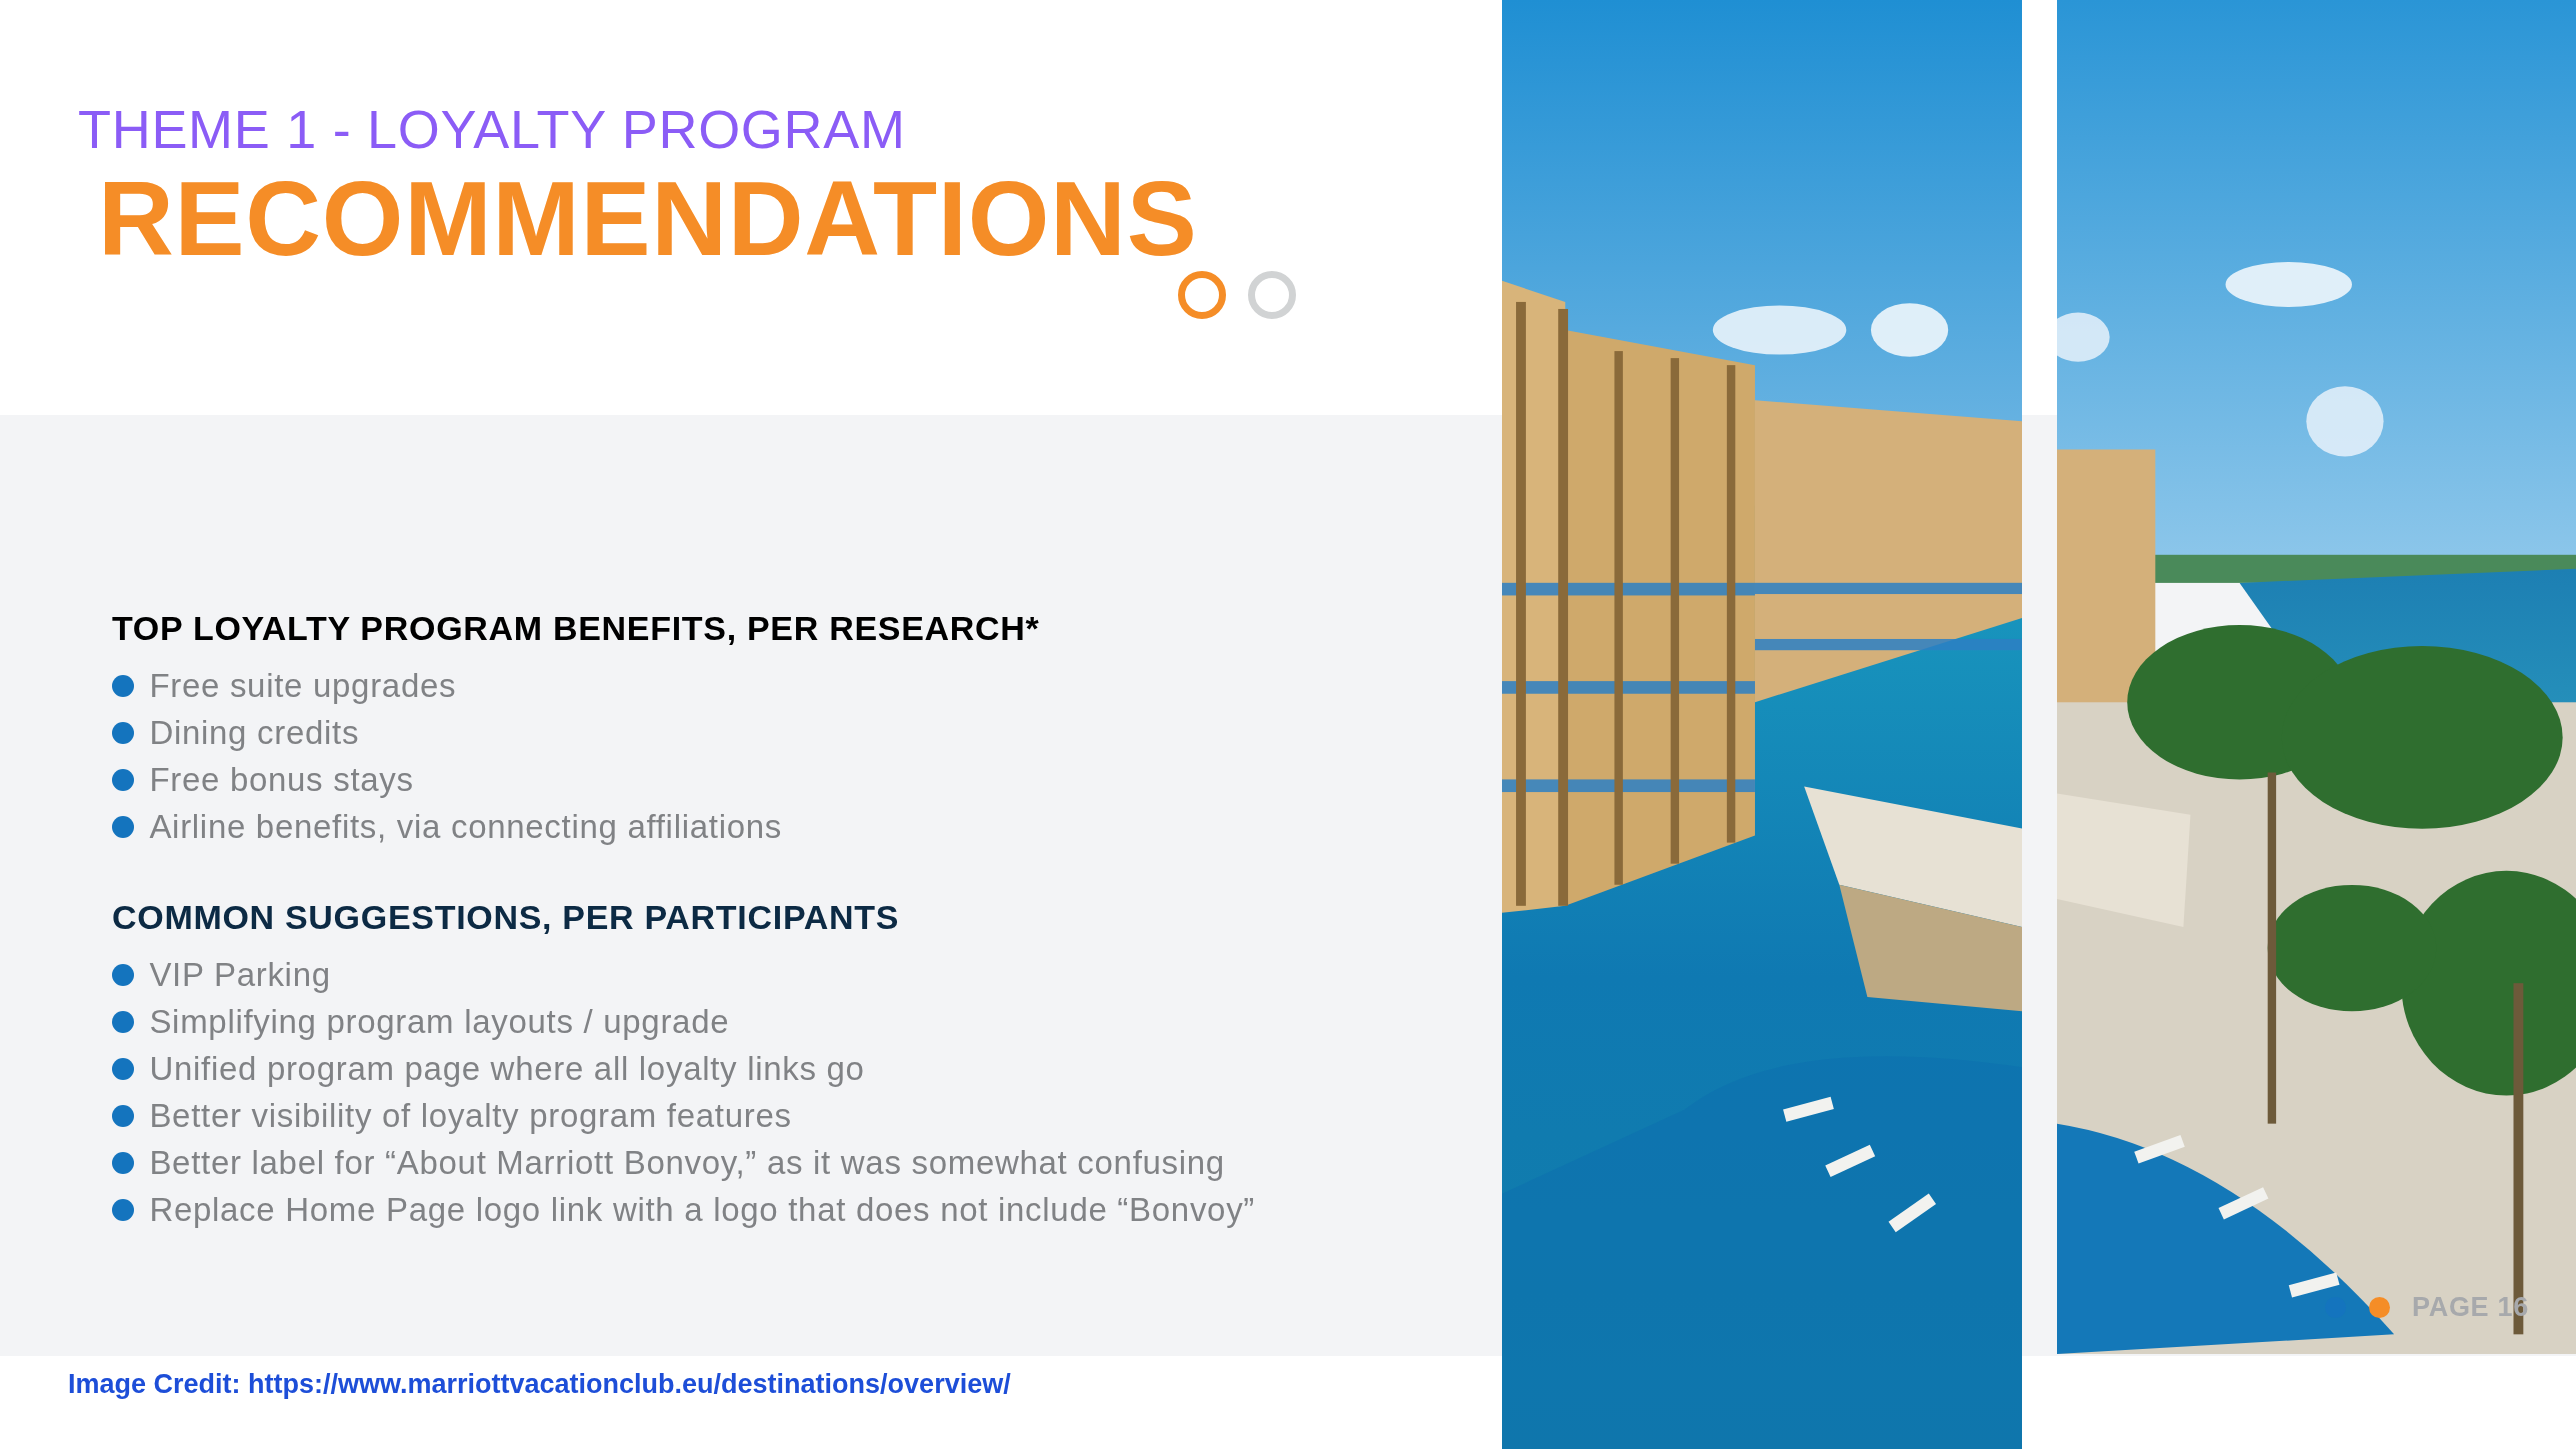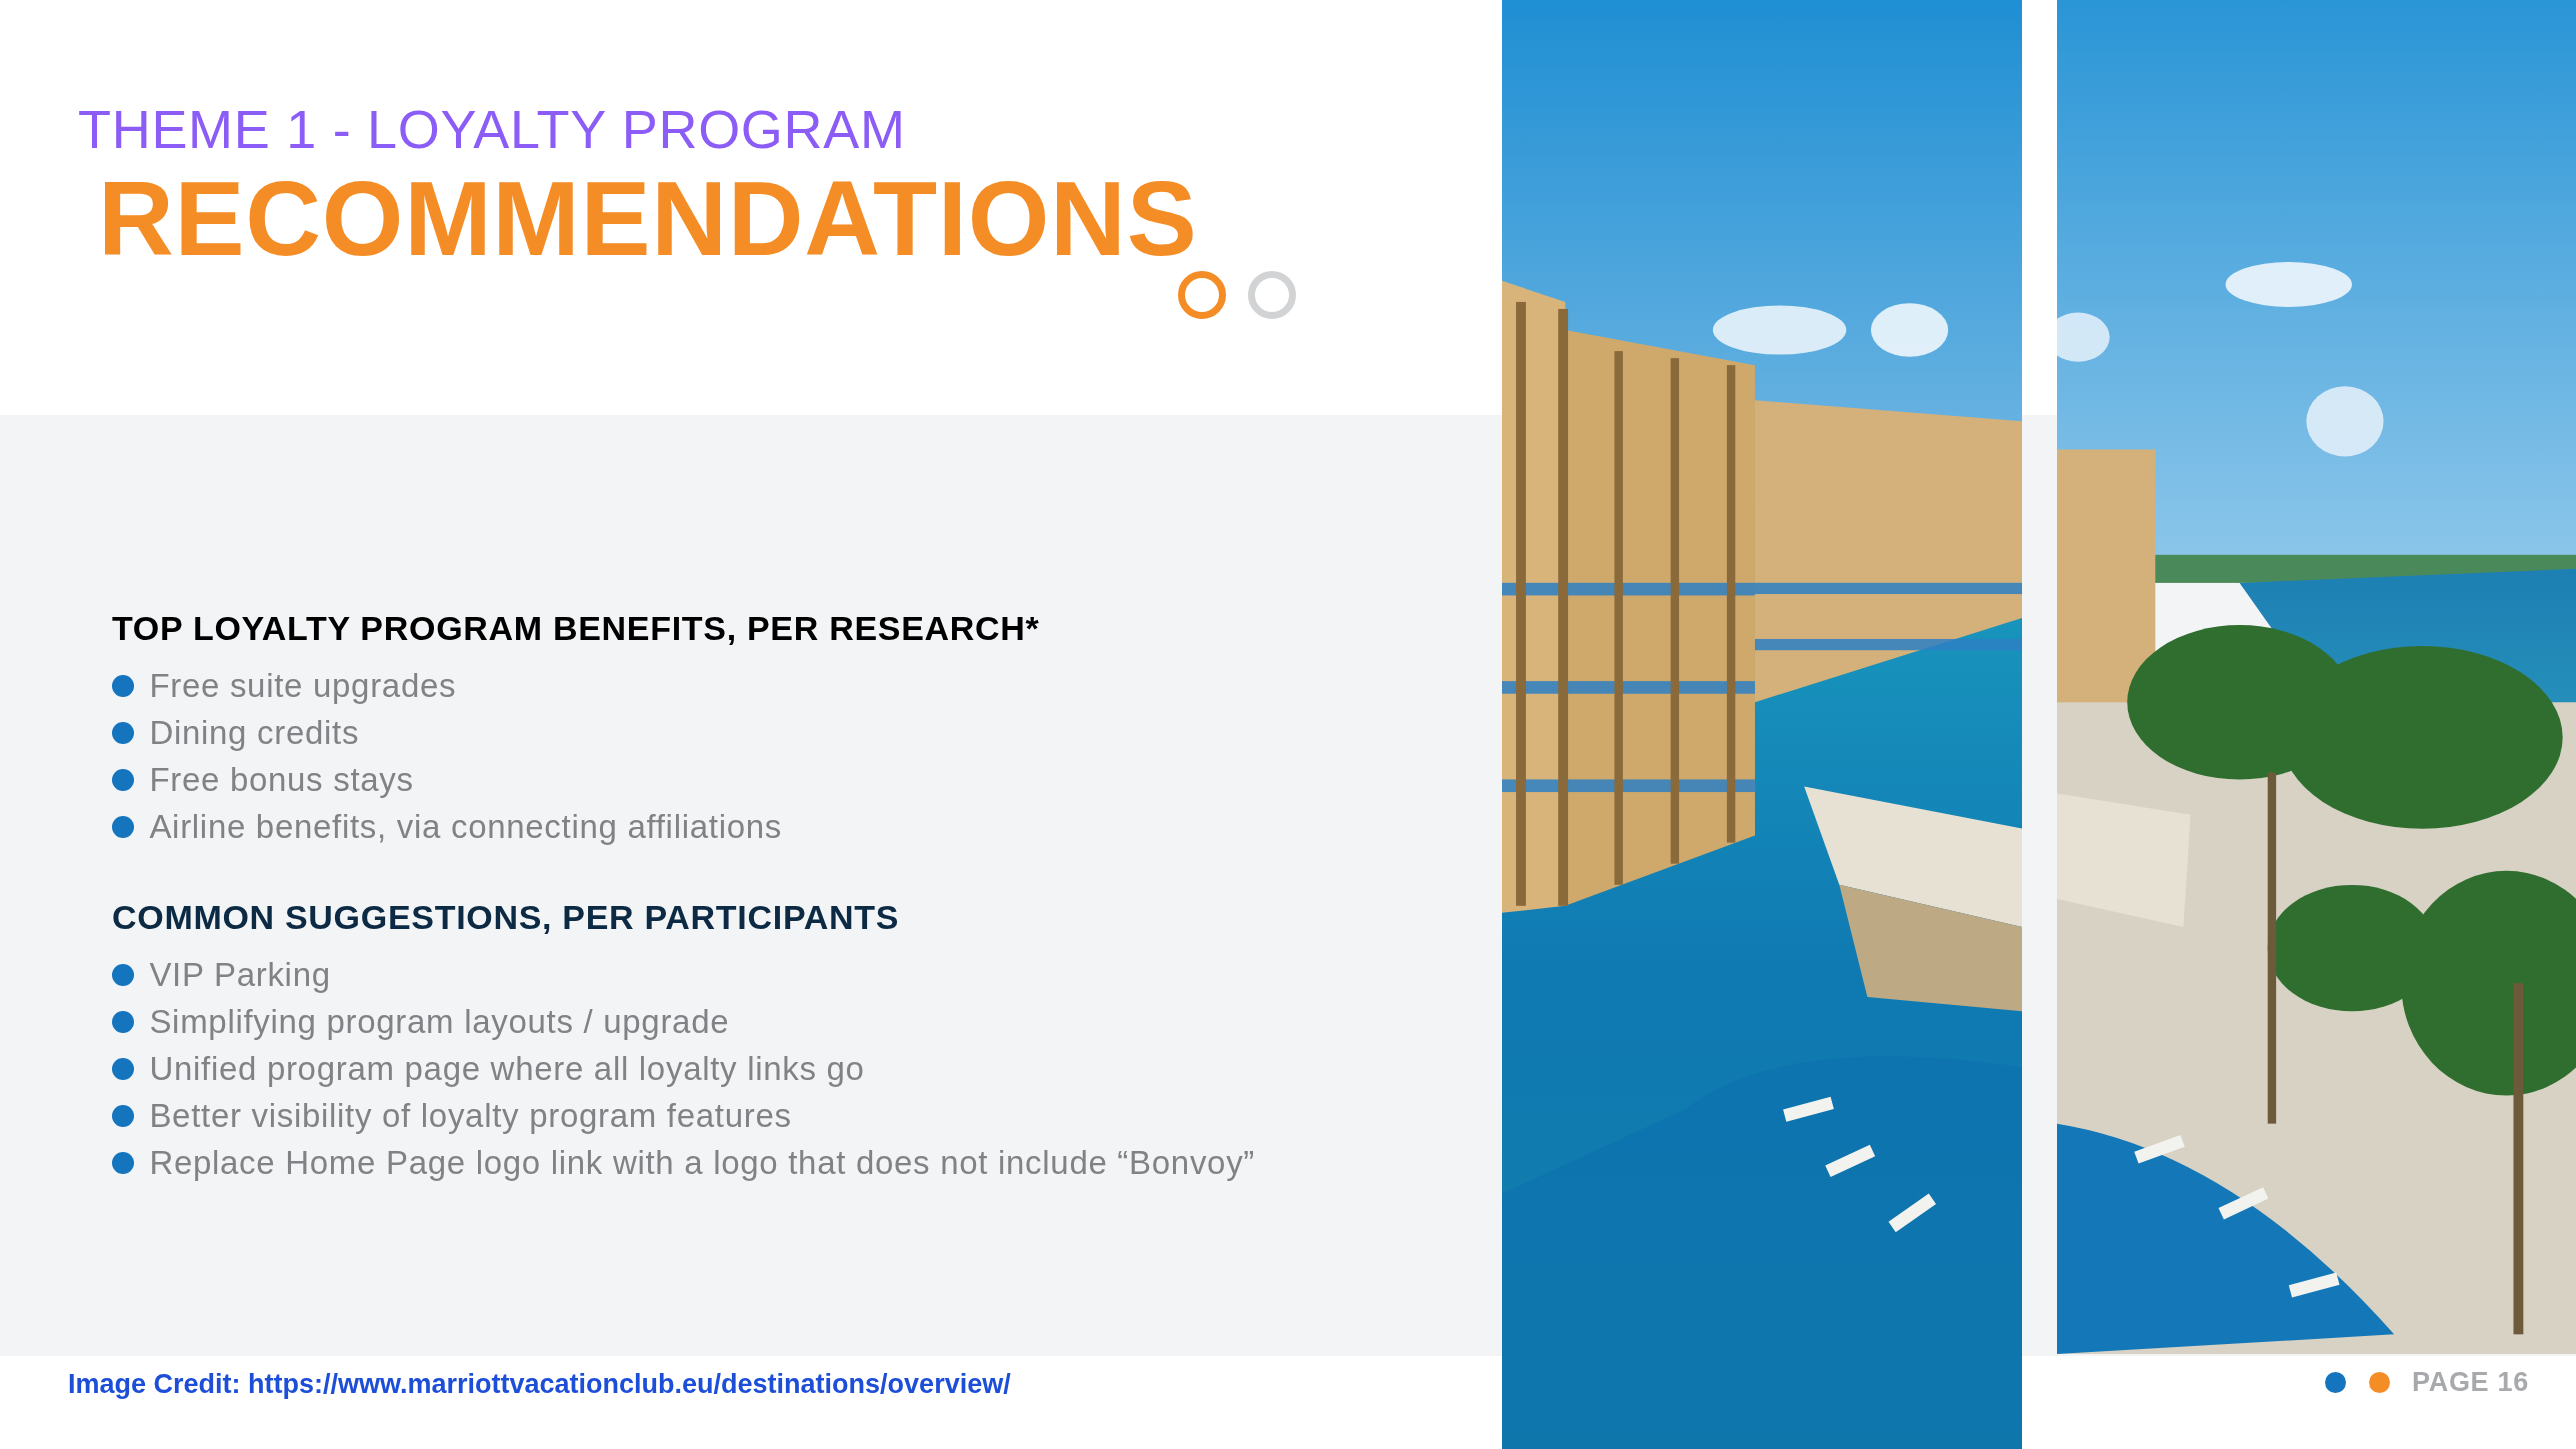--- a/index.html
+++ b/index.html
@@ -45,21 +45,21 @@
   .dot { width: 22px; height: 22px; border-radius: 50%; background: #1474be; flex: 0 0 22px; margin-right: 15.4px; }
   .section-2 { margin-top: 44px; }
 
   .photo { position: absolute; overflow: hidden; }
   .photo-1 { left: 1502px; top: 0; width: 520px; height: 1450px; }
   .photo-2 { left: 2057px; top: 0; width: 519px; height: 1354px; }
   .photo svg { display: block; width: 100%; height: 100%; }
 
   .footer { position: absolute; left: 68px; top: 1369px; font-size: 27px; line-height: 31px; color: #1d4ed8; font-weight: 700; white-space: nowrap; }
 
-  .page-indicator { position: absolute; left: 2325px; top: 1368px; height: 28px; display: flex; align-items: center; }
+  .page-indicator { position: absolute; left: 2325px; top: 1293px; height: 28px; display: flex; align-items: center; }
   .pdot { width: 21px; height: 21px; border-radius: 50%; }
   .pdot.blue { background: #1474be; margin-right: 22.5px; }
   .pdot.orange { background: #f58d27; margin-right: 22.5px; }
   .page-label { font-size: 27px; font-weight: 700; color: #a7a9ac; letter-spacing: 0.7px; }
 </style>
 </head>
 <body>
 
 <div class="gray-band"></div>
 
@@ -105,20 +105,24 @@
           <span class="dot"></span>
           <span>Simplifying program layouts / upgrade</span>
         </li>
       <li>
           <span class="dot"></span>
           <span>Unified program page where all loyalty links go</span>
         </li>
       <li>
           <span class="dot"></span>
           <span>Better visibility of loyalty program features</span>
+        </li>
+      <li>
+          <span class="dot"></span>
+          <span>Better label for “About Marriott Bonvoy,” as it was somewhat confusing</span>
         </li>
       <li>
           <span class="dot"></span>
           <span>Replace Home Page logo link with a logo that does not include “Bonvoy”</span>
         </li>
     </ul>
   </div>
 </div>
 
 <div class="photo photo-1">

